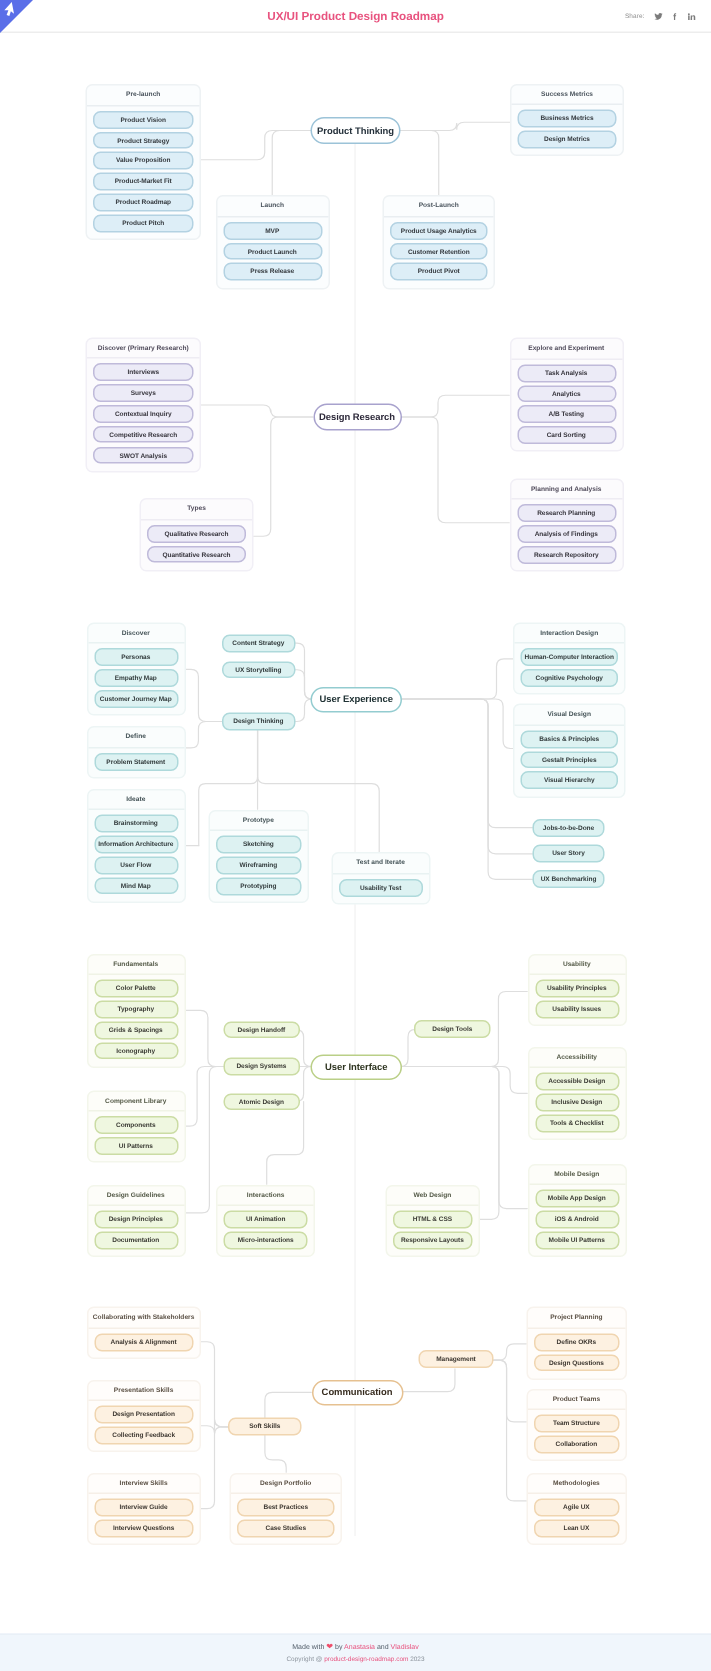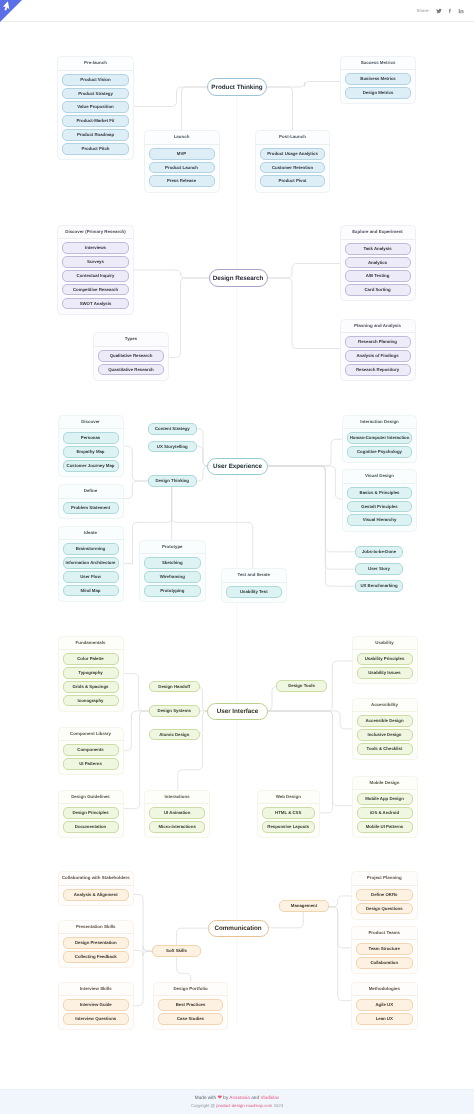--- a/index.html
+++ b/index.html
@@ -42,20 +42,21 @@
 </head>
 <body>
 
 <div id="topbar">
 <svg id="corner" viewBox="0 0 22 22">
  <path d="M0 0 H22 L0 22 Z" fill="#5a6ee8"></path>
  <g transform="rotate(42 7.3 7.0)">
   <path d="M3.9 2.4 L3.9 9.8 L5.9 8.0 L7.2 11.2 L8.9 10.4 L7.6 7.4 L10.3 7.3 Z" fill="#ffffff"></path>
  </g>
 </svg>
+  <div id="title">UX/UI Product Design Roadmap</div>
 <div id="share">
  <span class="lbl">Share:</span>
  <svg class="si" width="6" height="6" viewBox="0 0 24 24">
         <path d="M23 4.9a9 9 0 0 1-2.6.7 4.5 4.5 0 0 0 2-2.5 9 9 0 0 1-2.9 1.1 4.5 4.5 0 0 0-7.7 4.1A12.8 12.8 0 0 1 2.5 3.6a4.5 4.5 0 0 0 1.4 6 4.5 4.5 0 0 1-2-.6v.1a4.5 4.5 0 0 0 3.6 4.4 4.5 4.5 0 0 1-2 .1 4.5 4.5 0 0 0 4.2 3.1A9 9 0 0 1 1 18.6a12.7 12.7 0 0 0 6.9 2c8.3 0 12.8-6.9 12.8-12.8V7.2A9.2 9.2 0 0 0 23 4.9z"></path>
       </svg>
  <svg class="si" width="6" height="6" viewBox="0 0 24 24">
         <path d="M15.1 8.4h-2.6V6.7c0-.7.4-.8.7-.8h1.8V3.1L12.6 3c-2.8 0-3.4 2-3.4 3.4v2H7.5v2.9h1.7V21h3.3v-9.7h2.3z"></path>
       </svg>
  <svg class="si" width="6" height="6" viewBox="0 0 24 24">
         <path d="M4.98 3.5a2.5 2.5 0 1 1 0 5 2.5 2.5 0 0 1 0-5zM3 9h4v12H3zM10 9h3.8v1.7h.05c.53-1 1.83-2.05 3.76-2.05C21.5 8.65 22 11.1 22 14.3V21h-4v-6c0-1.5-.03-3.4-2.07-3.4-2.07 0-2.39 1.6-2.39 3.3V21h-4z"></path>

